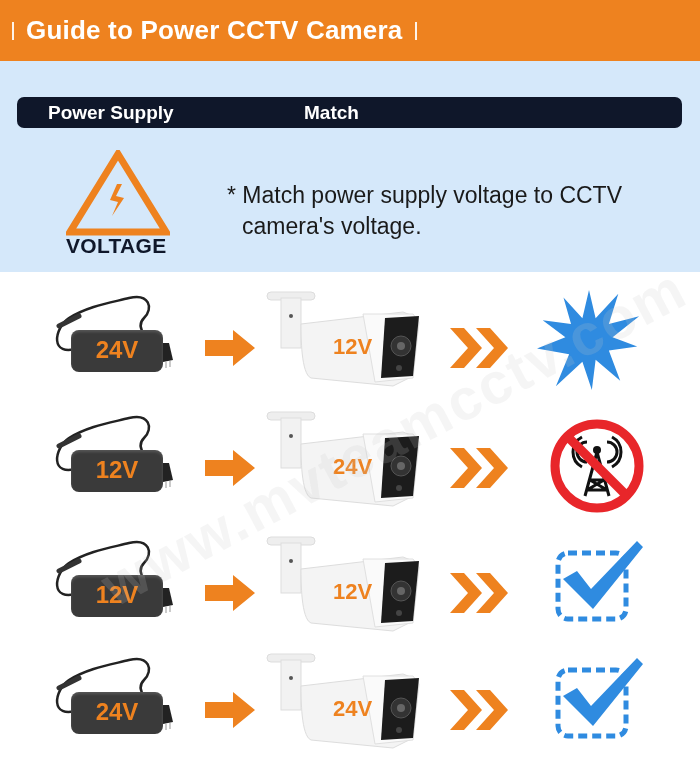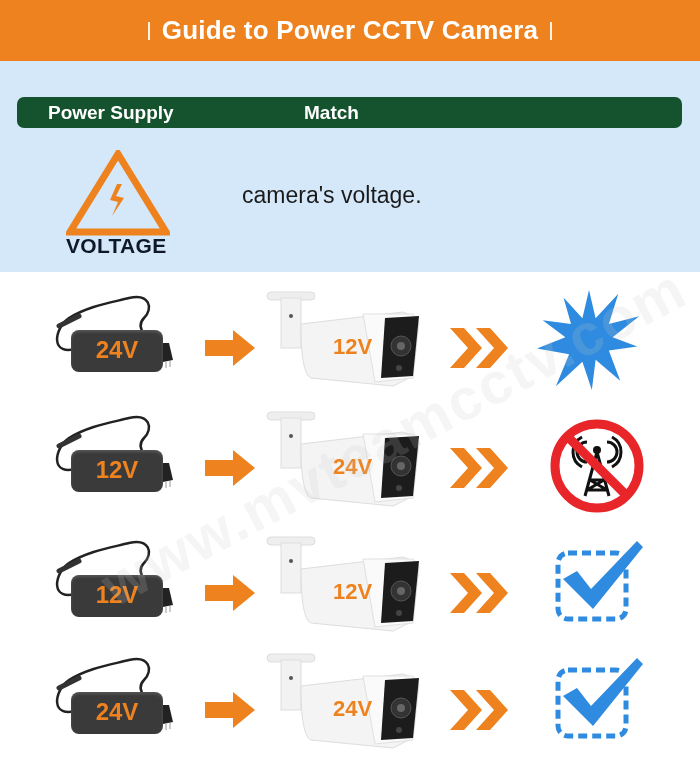--- a/index.html
+++ b/index.html
@@ -1,21 +1,21 @@
 <!DOCTYPE html>
 <html><head>
 <meta charset="utf-8">
 <style>
   html,body{margin:0;padding:0;}
   body{width:700px;height:763px;background:#ffffff;position:relative;overflow:hidden;font-family:"Liberation Sans","DejaVu Sans",sans-serif;}
-  .header{position:absolute;left:0;top:0;width:700px;height:61px;background:#ee821f;display:flex;align-items:center;justify-content:center;}
+  .header{position:absolute;left:0;top:0;width:700px;height:61px;background:#ee821f;display:flex;align-items:center;}
   .header .bar{width:2px;height:18px;background:#fff;margin:0 12px;opacity:.9;}
   .header .title{color:#fff;font-weight:bold;font-size:26px;letter-spacing:0.2px;}
   .band{position:absolute;left:0;top:61px;width:700px;height:211px;background:#d5e8fa;}
-  .colbar{position:absolute;left:17px;top:97px;width:665px;height:31px;background:#14532d;border-radius:7px;}
+  .colbar{position:absolute;left:17px;top:97px;width:665px;height:31px;background:#0f172a;border-radius:7px;}
   .colbar span{position:absolute;top:5px;color:#fff;font-weight:bold;font-size:19px;}
   .warn{position:absolute;left:66px;top:150px;width:104px;height:86px;}
   .voltage-label{position:absolute;left:66px;top:234px;width:108px;text-align:left;font-weight:bold;font-size:21px;color:#0f172a;letter-spacing:0.3px;}
   .note{position:absolute;left:227px;top:180px;font-size:23px;color:#1a1a1a;line-height:31px;}
   .note .l2{padding-left:15px;}
   .row{position:absolute;left:1px;width:648px;height:120px;}
   .adapter{position:absolute;left:48px;top:8px;width:135px;height:88px;}
   .adapter .box{position:absolute;left:22px;top:42px;width:92px;height:42px;background:#3a3a3a;border-radius:8px;box-shadow:inset 0 2px 3px rgba(255,255,255,.15);}
   .adapter .box span{position:absolute;left:0;right:0;top:6px;text-align:center;color:#ee821f;font-weight:bold;font-size:24px;}
   .adapter svg{position:absolute;left:0;top:0;}
@@ -42,20 +42,21 @@
   <span style="left:287px">Match</span>
 </div>
 
 <svg class="warn" viewBox="0 0 104 86">
   <polygon points="52,4 100,82 4,82" fill="none" stroke="#ee821f" stroke-width="7" stroke-linejoin="miter"></polygon>
   <polygon points="51,34 44,50 52,52 46,66 58,48 50,46 56,34" fill="#ee821f"></polygon>
 </svg>
 <div class="voltage-label">VOLTAGE</div>
 
 <div class="note">
+  <div>* Match power supply voltage to CCTV</div>
   <div class="l2">camera's voltage.</div>
 </div>
 
 <div class="row" style="top:280px">
   <div class="adapter">
     <svg width="135" height="88" viewBox="0 0 135 88">
       <path d="M30,60 C0,70 5,40 20,30 C40,18 60,15 80,10 C100,5 105,20 95,30 C85,40 100,55 115,60" fill="none" stroke="#222" stroke-width="2.5"></path>
       <path d="M10,38 L30,28" stroke="#333" stroke-width="5" stroke-linecap="round"></path>
       <path d="M114,55 L120,55 L124,72 L114,74 Z" fill="#222"></path>
       <path d="M117,74 L117,80 M121,73 L121,79" stroke="#bbb" stroke-width="1.5"></path>

